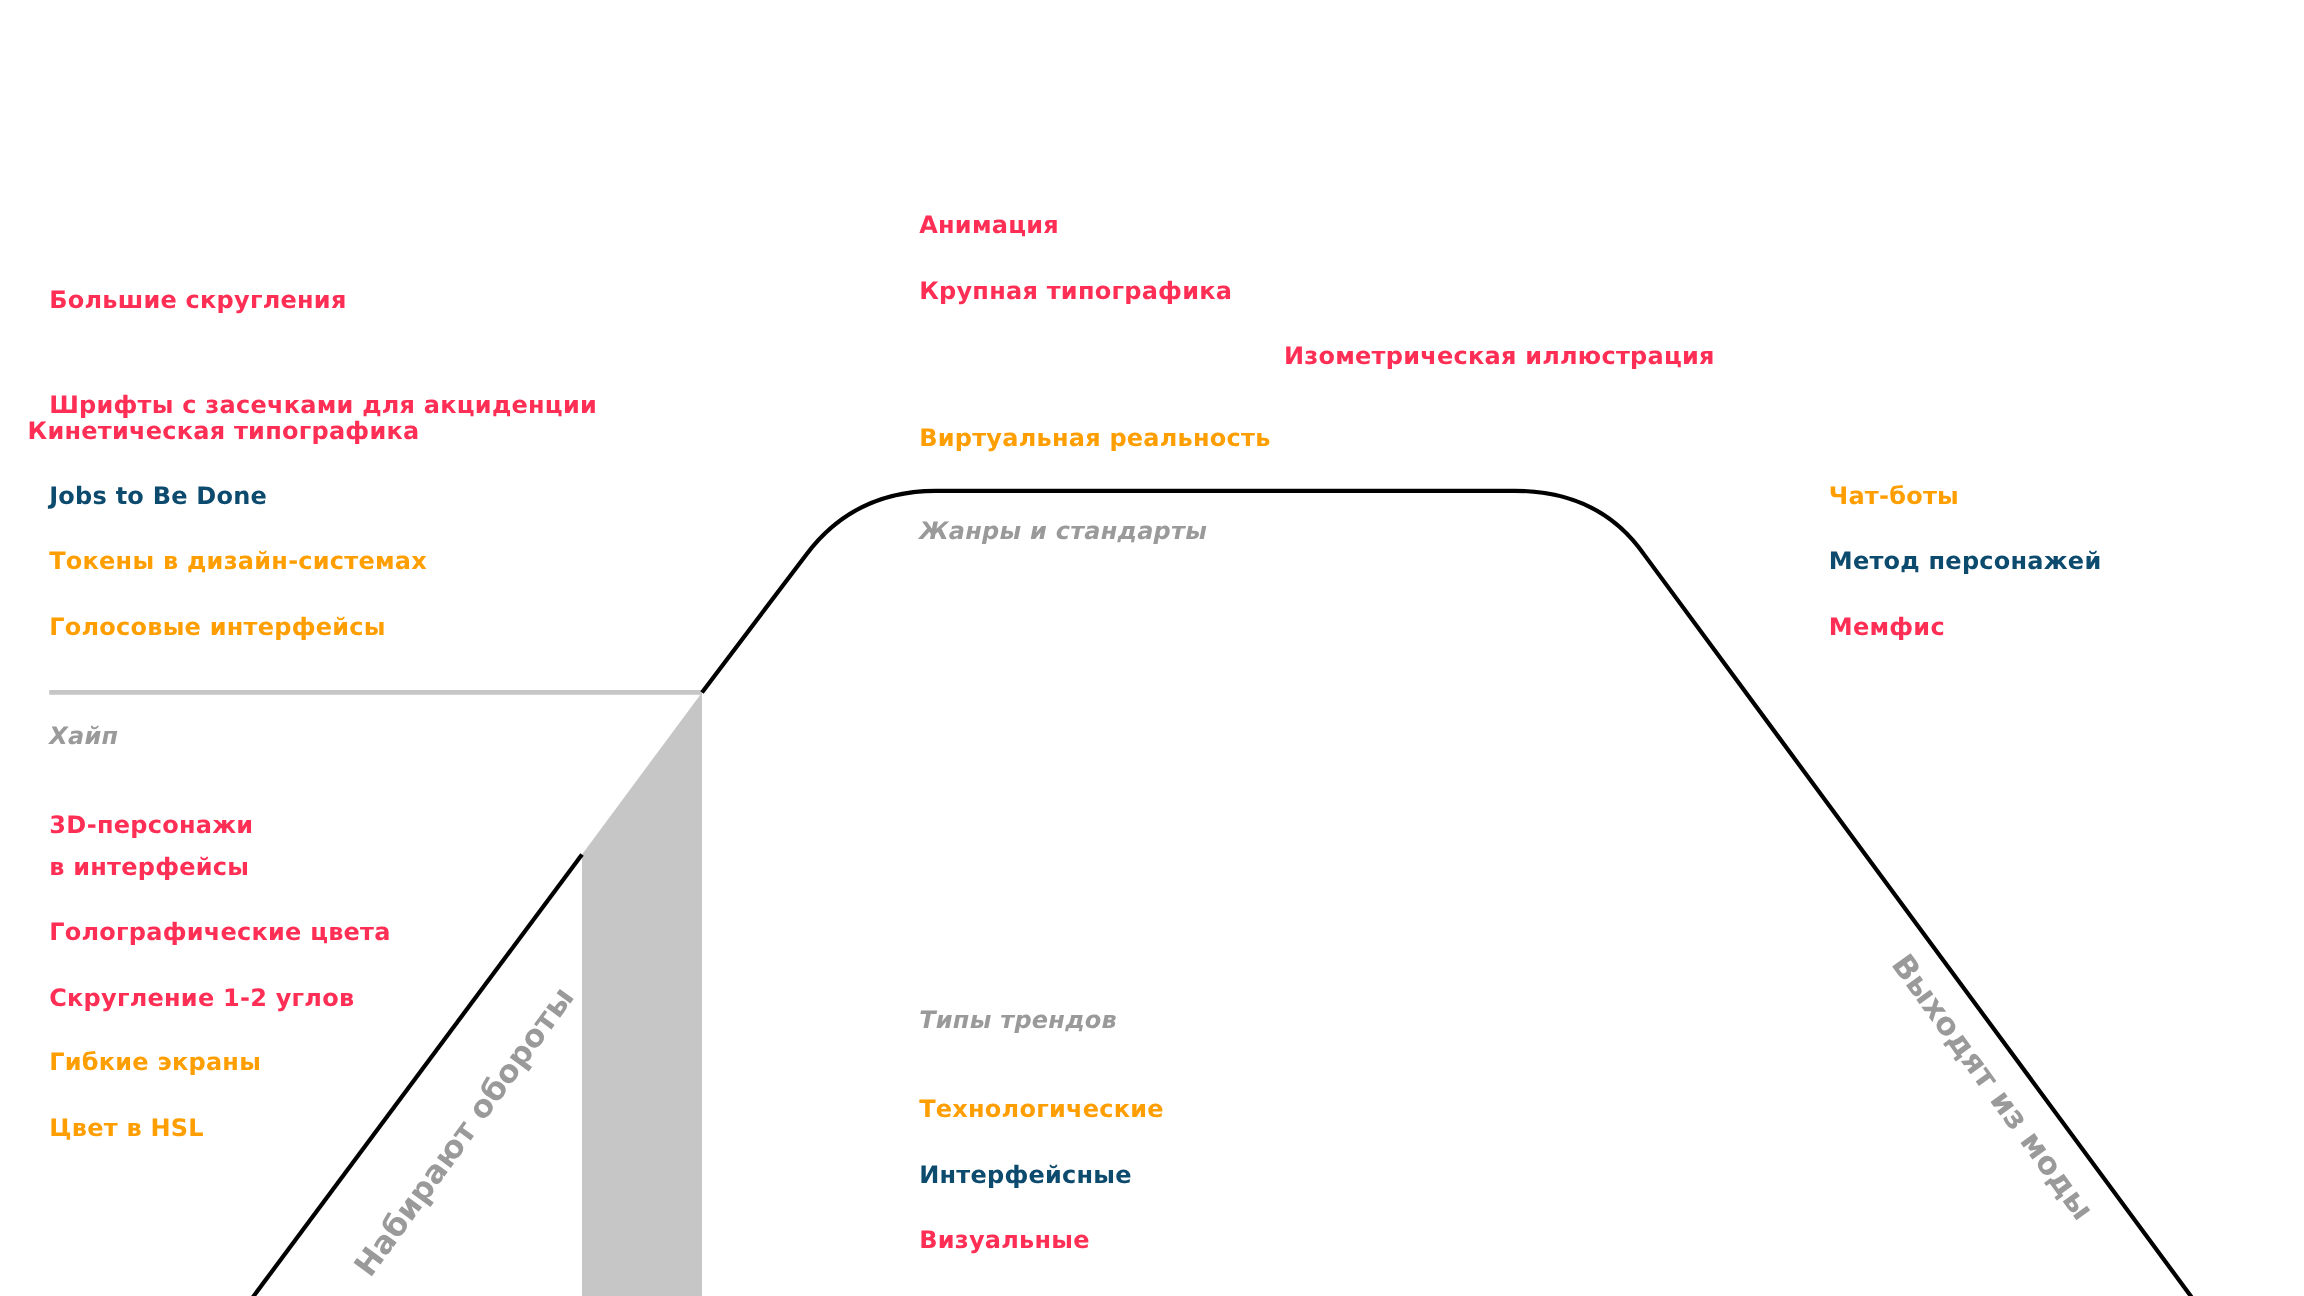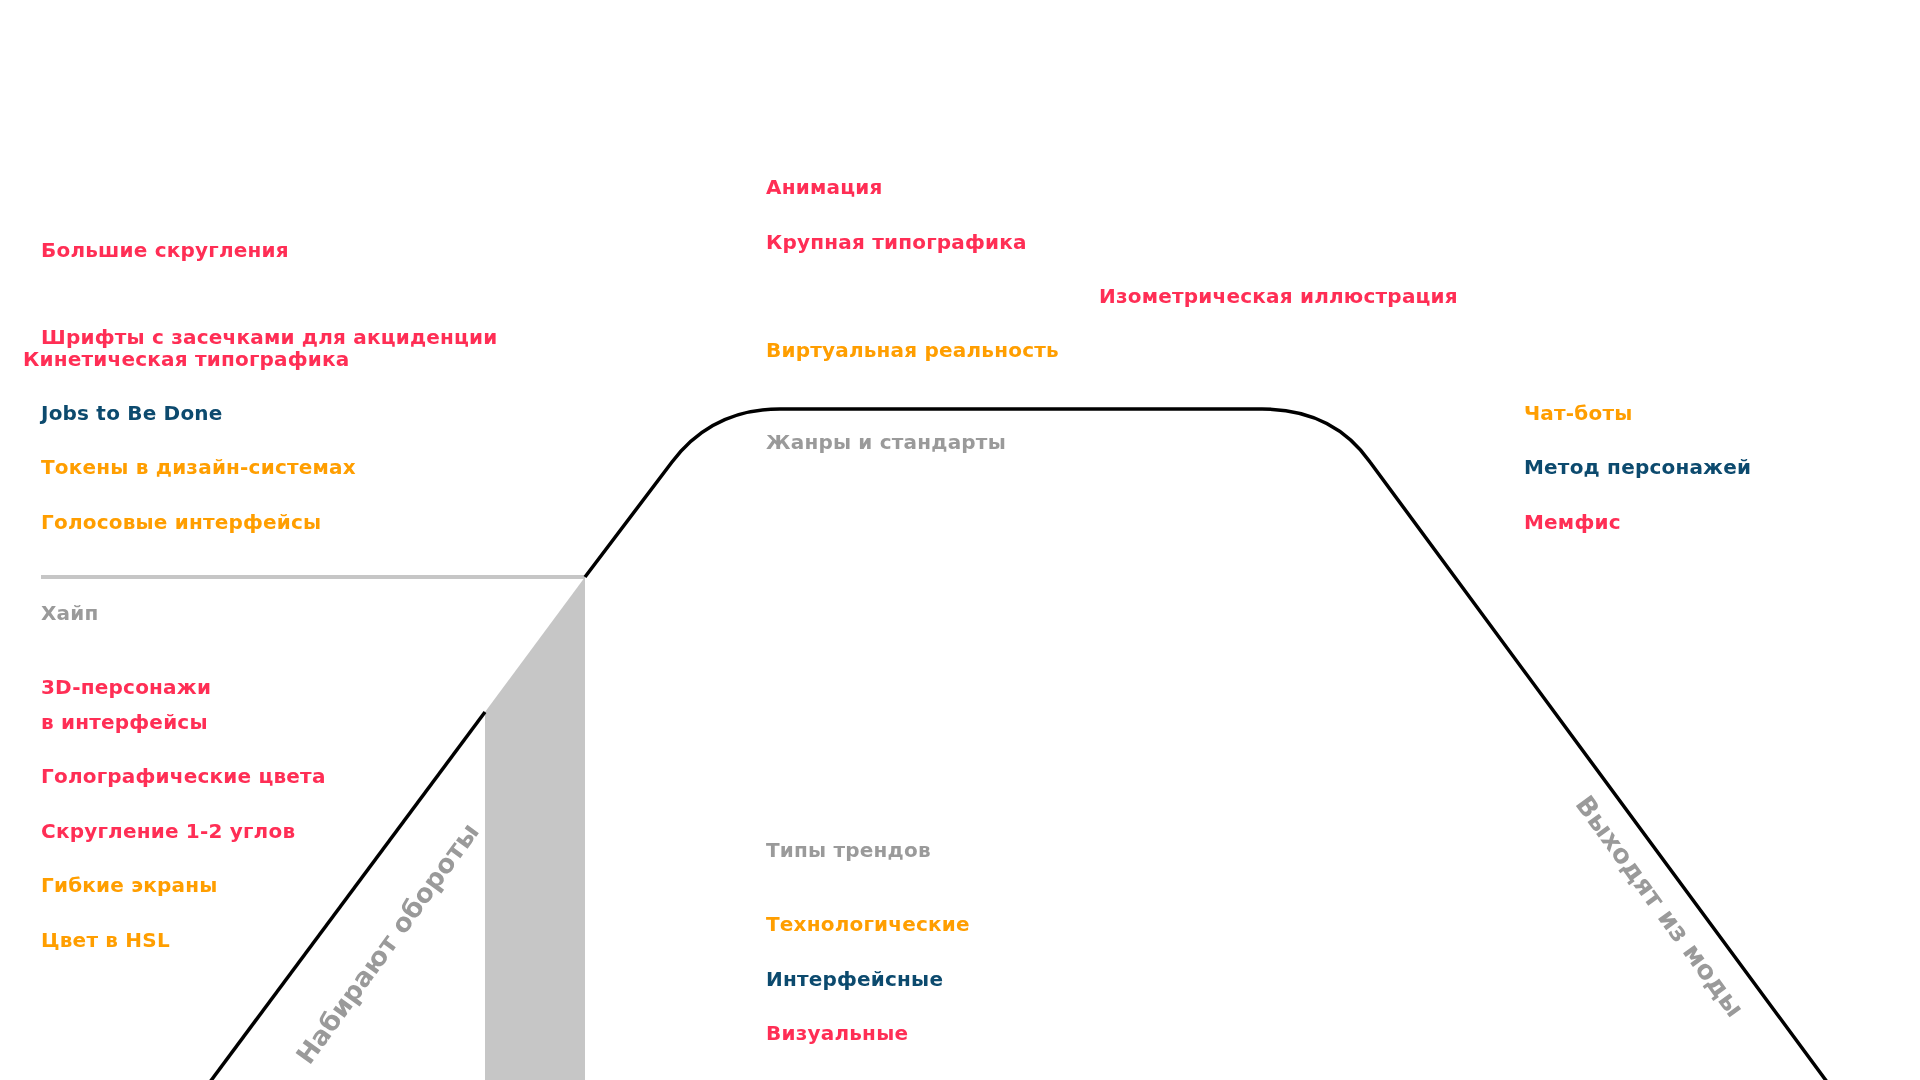--- a/index.html
+++ b/index.html
@@ -3,37 +3,37 @@
 <meta charset="utf-8">
 <style>
   html, body { margin:0; padding:0; }
   body { width:1920px; height:1080px; background:#ffffff; position:relative; overflow:hidden;
          font-family:"DejaVu Sans", sans-serif; }
   svg.curve { position:absolute; left:0; top:0; }
   .t { position:absolute; font-size:20px; font-weight:bold; white-space:nowrap; line-height:34px; letter-spacing:0.2px; }
   .red { color:#FF2E55; }
   .orange { color:#FF9E00; }
   .blue { color:#0c4a6e; }
-  .grey { color:#9A9A9A; }
+  .grey { color:#9A9A9A;font-style:italic; }
   .rot { position:absolute; font-size:26px; font-weight:bold; color:#9A9A9A; white-space:nowrap; transform-origin:0 0; }
 </style>
 </head>
 <body>
 
 <svg class="curve" width="1920" height="1080" viewBox="0 0 1920 1080">
   <polygon points="585,577 585,1080 485,1080 485,712" fill="#C6C6C6"></polygon>
   <line x1="41" y1="577" x2="585" y2="577" stroke="#C6C6C6" stroke-width="4"></line>
   <path d="M204 1090 L485 712" fill="none" stroke="#000" stroke-width="3.5"></path>
   <path d="M585 577 L672 462 Q712 409 780 409 L1262 409 Q1333 409 1370 462 L1833 1090" fill="none" stroke="#000" stroke-width="3.5"></path>
 </svg>
 
 <div class="t red" style="left:766px;top:170px;">Анимация</div>
 <div class="t red" style="left:766px;top:225px;">Крупная типографика</div>
-<div class="t red" style="left:1070px;top:279px;margin-left:29px;">Изометрическая иллюстрация</div>
-<div class="t orange" style="left:766px;top:333px;">Виртуальная реальность</div>
+<div class="t red" style="left:1070px;top:279px;">Изометрическая иллюстрация</div>
+<div class="t orange" style="left:766px;top:348px;">Виртуальная реальность</div>
 
 <div class="t red" style="left:41px;top:233px;">Большие скругления</div>
 <div class="t red" style="left:41px;top:287px;margin-top:33px;">Шрифты с засечками для акциденции</div>
 <div class="t red" style="left:23px;top:342px;">Кинетическая типографика</div>
 <div class="t blue" style="left:41px;top:396px;">Jobs to Be Done</div>
 <div class="t orange" style="left:41px;top:450px;">Токены в дизайн-системах</div>
 <div class="t orange" style="left:41px;top:505px;">Голосовые интерфейсы</div>
 
 <div class="t grey" style="left:41px;top:596px;">Хайп</div>
 <div class="t red" style="left:41px;top:670px;">3D-персонажи</div>

